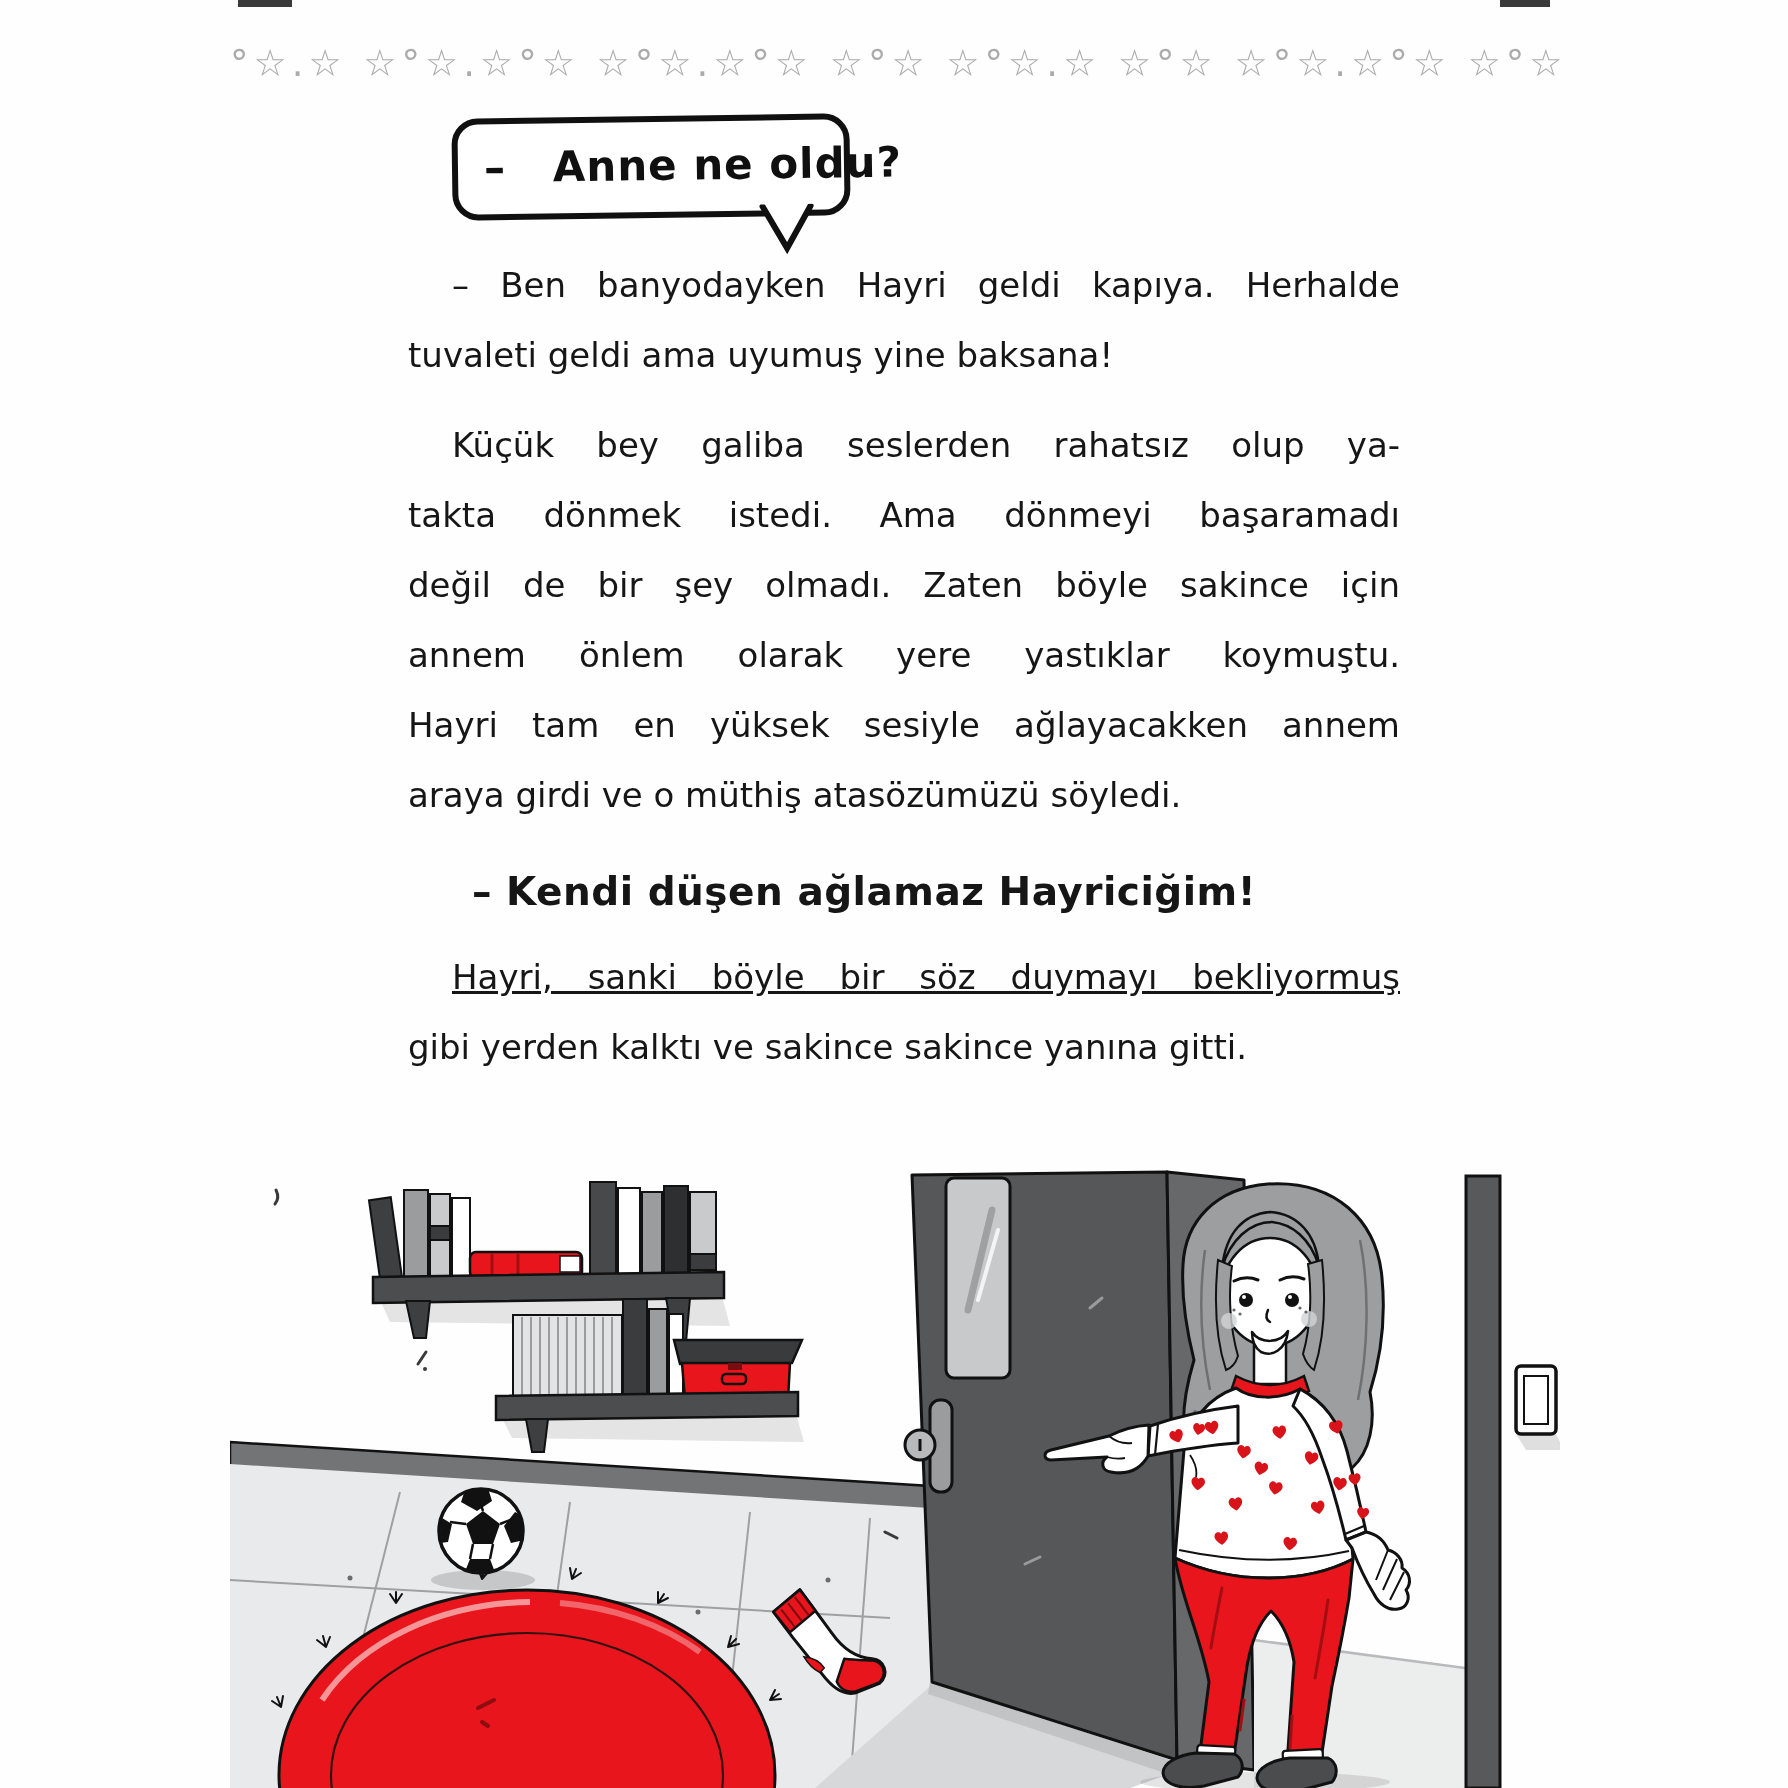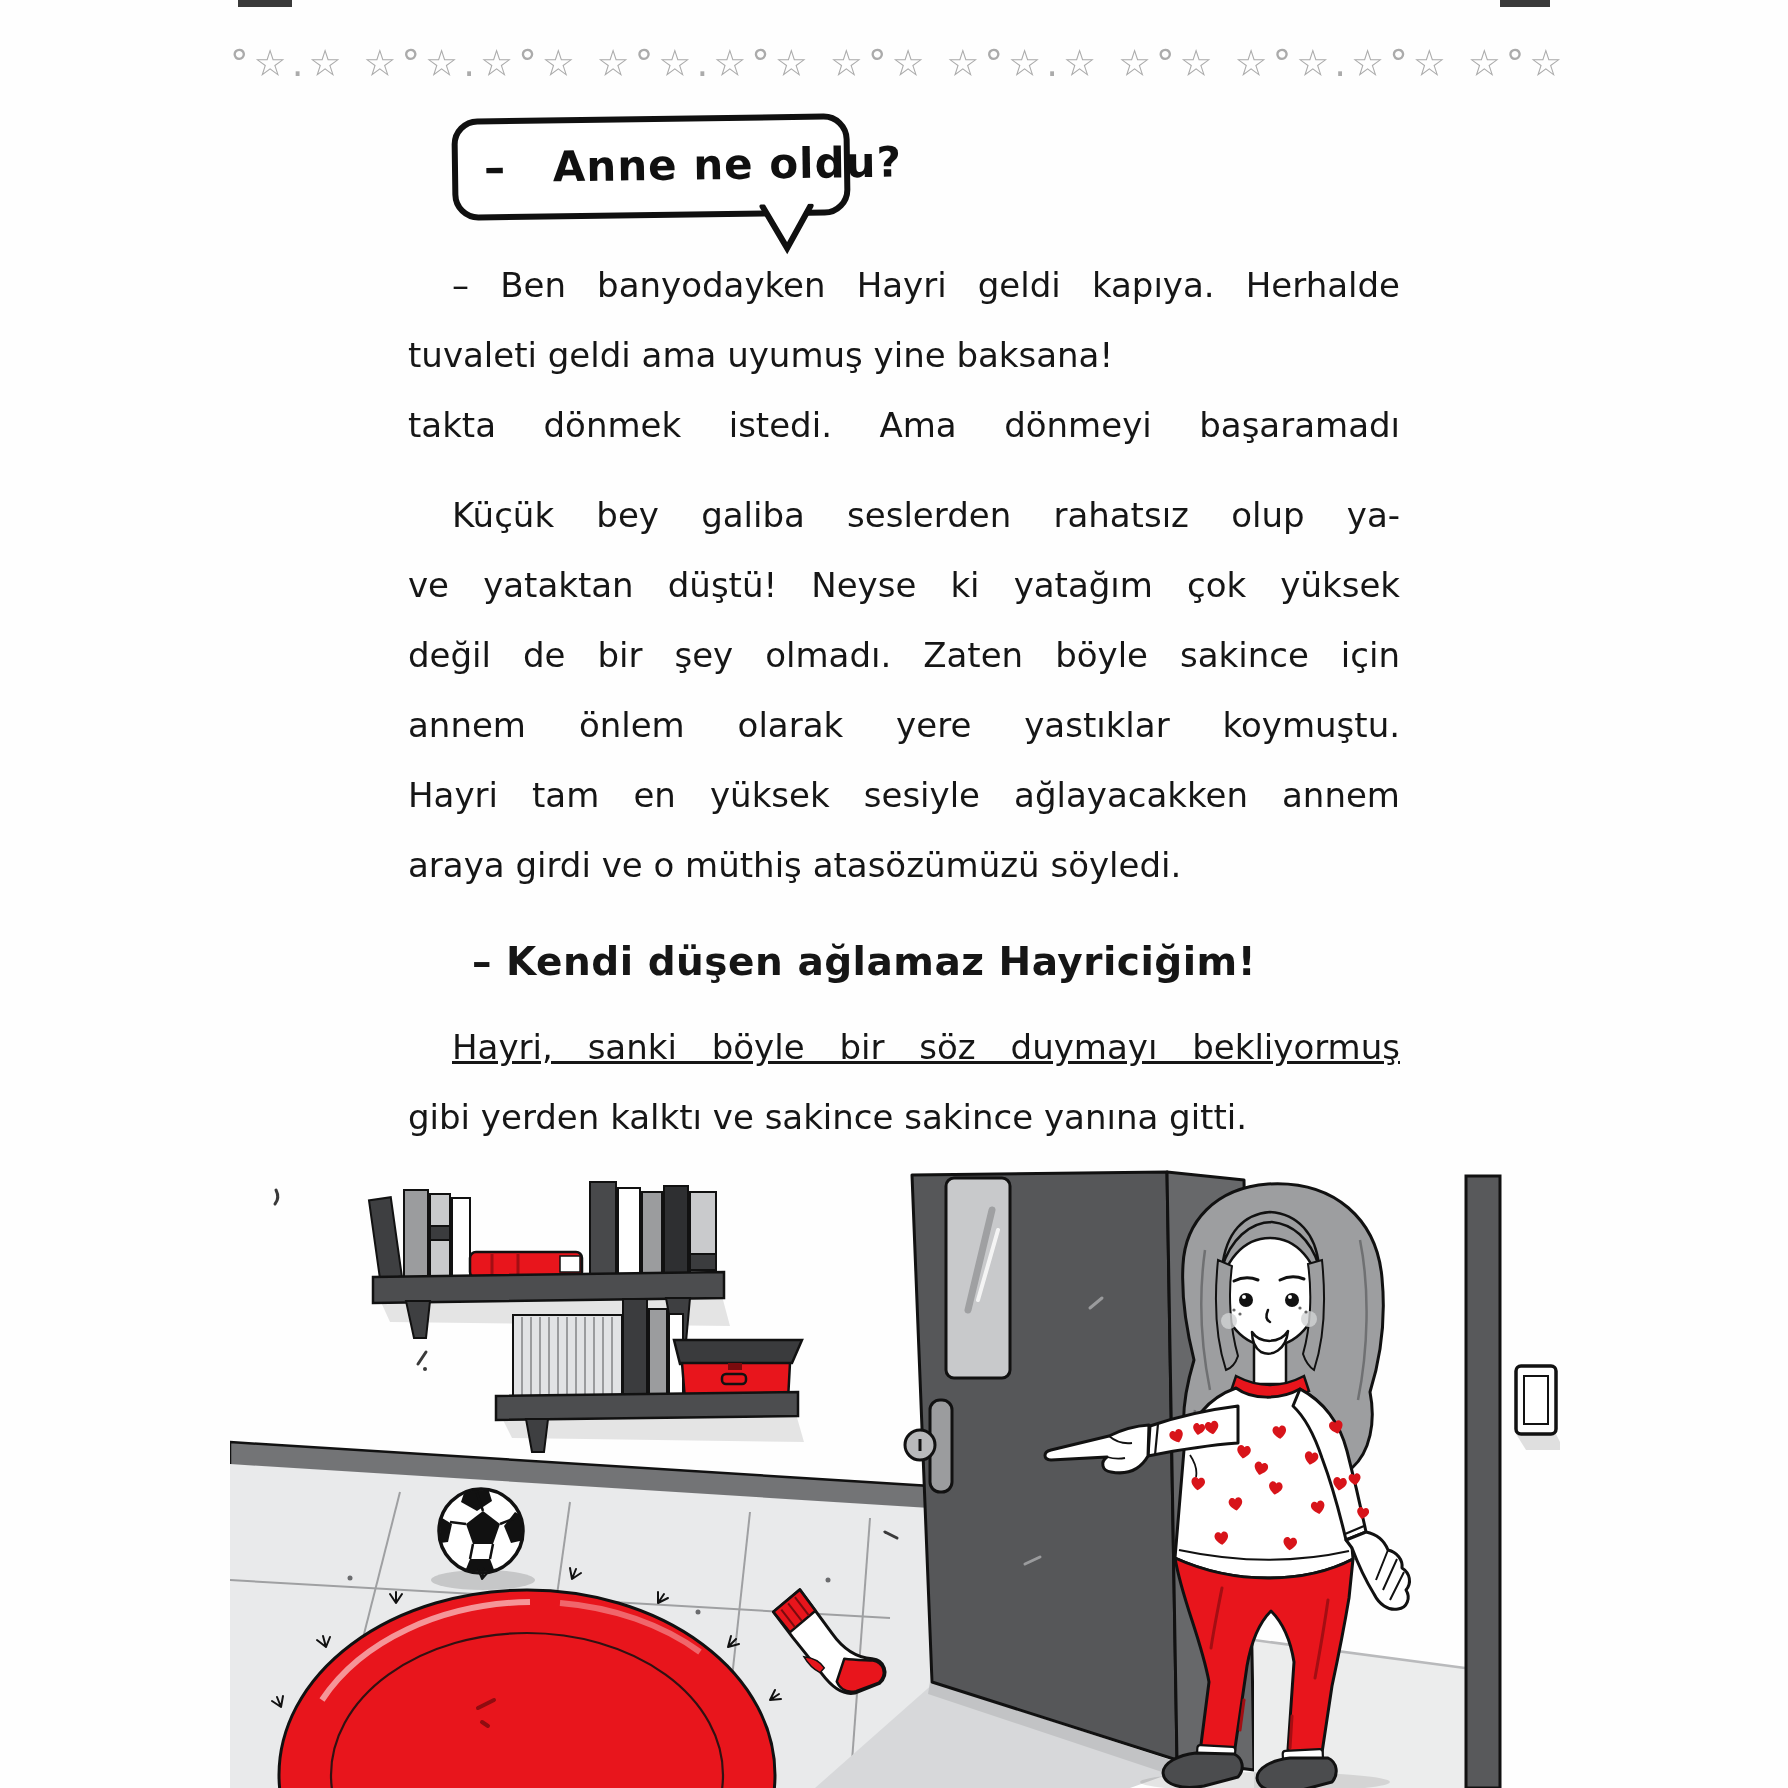--- a/index.html
+++ b/index.html
@@ -54,23 +54,22 @@
   <svg class="tail" width="60" height="52" viewBox="0 0 60 52">
     <polygon points="4,0 28,44 52,0" fill="#ffffff"></polygon>
     <path d="M4,2 L28,44 L52,2" fill="none" stroke="#101010" stroke-width="6" stroke-linecap="round"></path>
   </svg>
 </div>
 
 <div class="textcol">
   <div class="line indent">– Ben banyodayken Hayri geldi kapıya. Herhalde</div>
   <div class="line plain">tuvaleti geldi ama uyumuş yine baksana!</div>
 
+  <div class="line indent gapA">Küçük bey galiba seslerden rahatsız olup ya-</div>
   <div class="line">takta dönmek istedi. Ama dönmeyi başaramadı</div>
-  <div class="line indent gapA">Küçük bey galiba seslerden rahatsız olup ya-</div>
-  <div class="line">ve yataktan düştü! Neyse ki yatağım çok yüksek</div>
   <div class="line">değil de bir şey olmadı. Zaten böyle sakince için</div>
   <div class="line">annem önlem olarak yere yastıklar koymuştu.</div>
   <div class="line">Hayri tam en yüksek sesiyle ağlayacakken annem</div>
   <div class="line plain">araya girdi ve o müthiş atasözümüzü söyledi.</div>
 
   <div class="line bold-line gapB">– Kendi düşen ağlamaz Hayriciğim!</div>
 
   <div class="line indent gapC">Hayri, sanki böyle bir söz duymayı bekliyormuş</div>
   <div class="line plain">gibi yerden kalktı ve sakince sakince yanına gitti.</div>
 </div>

